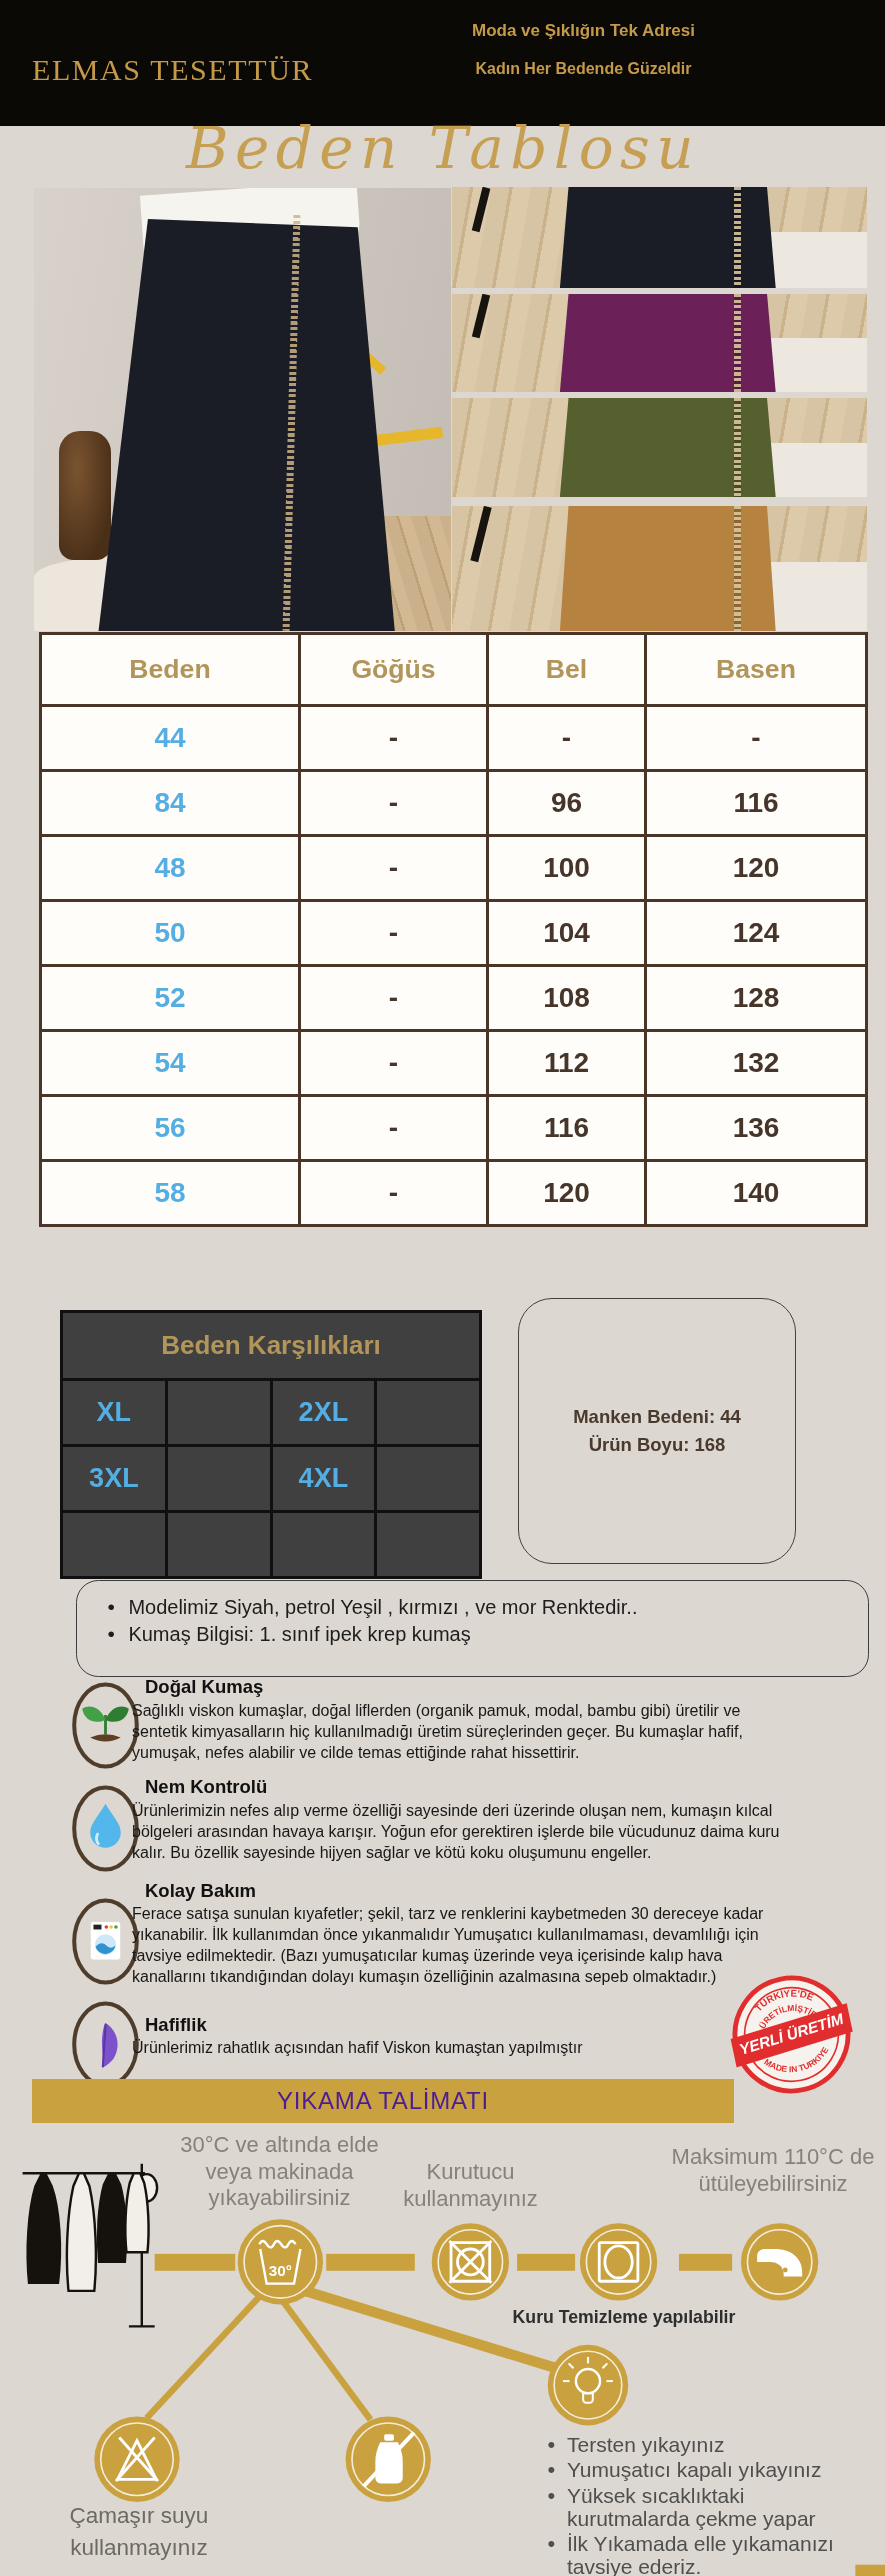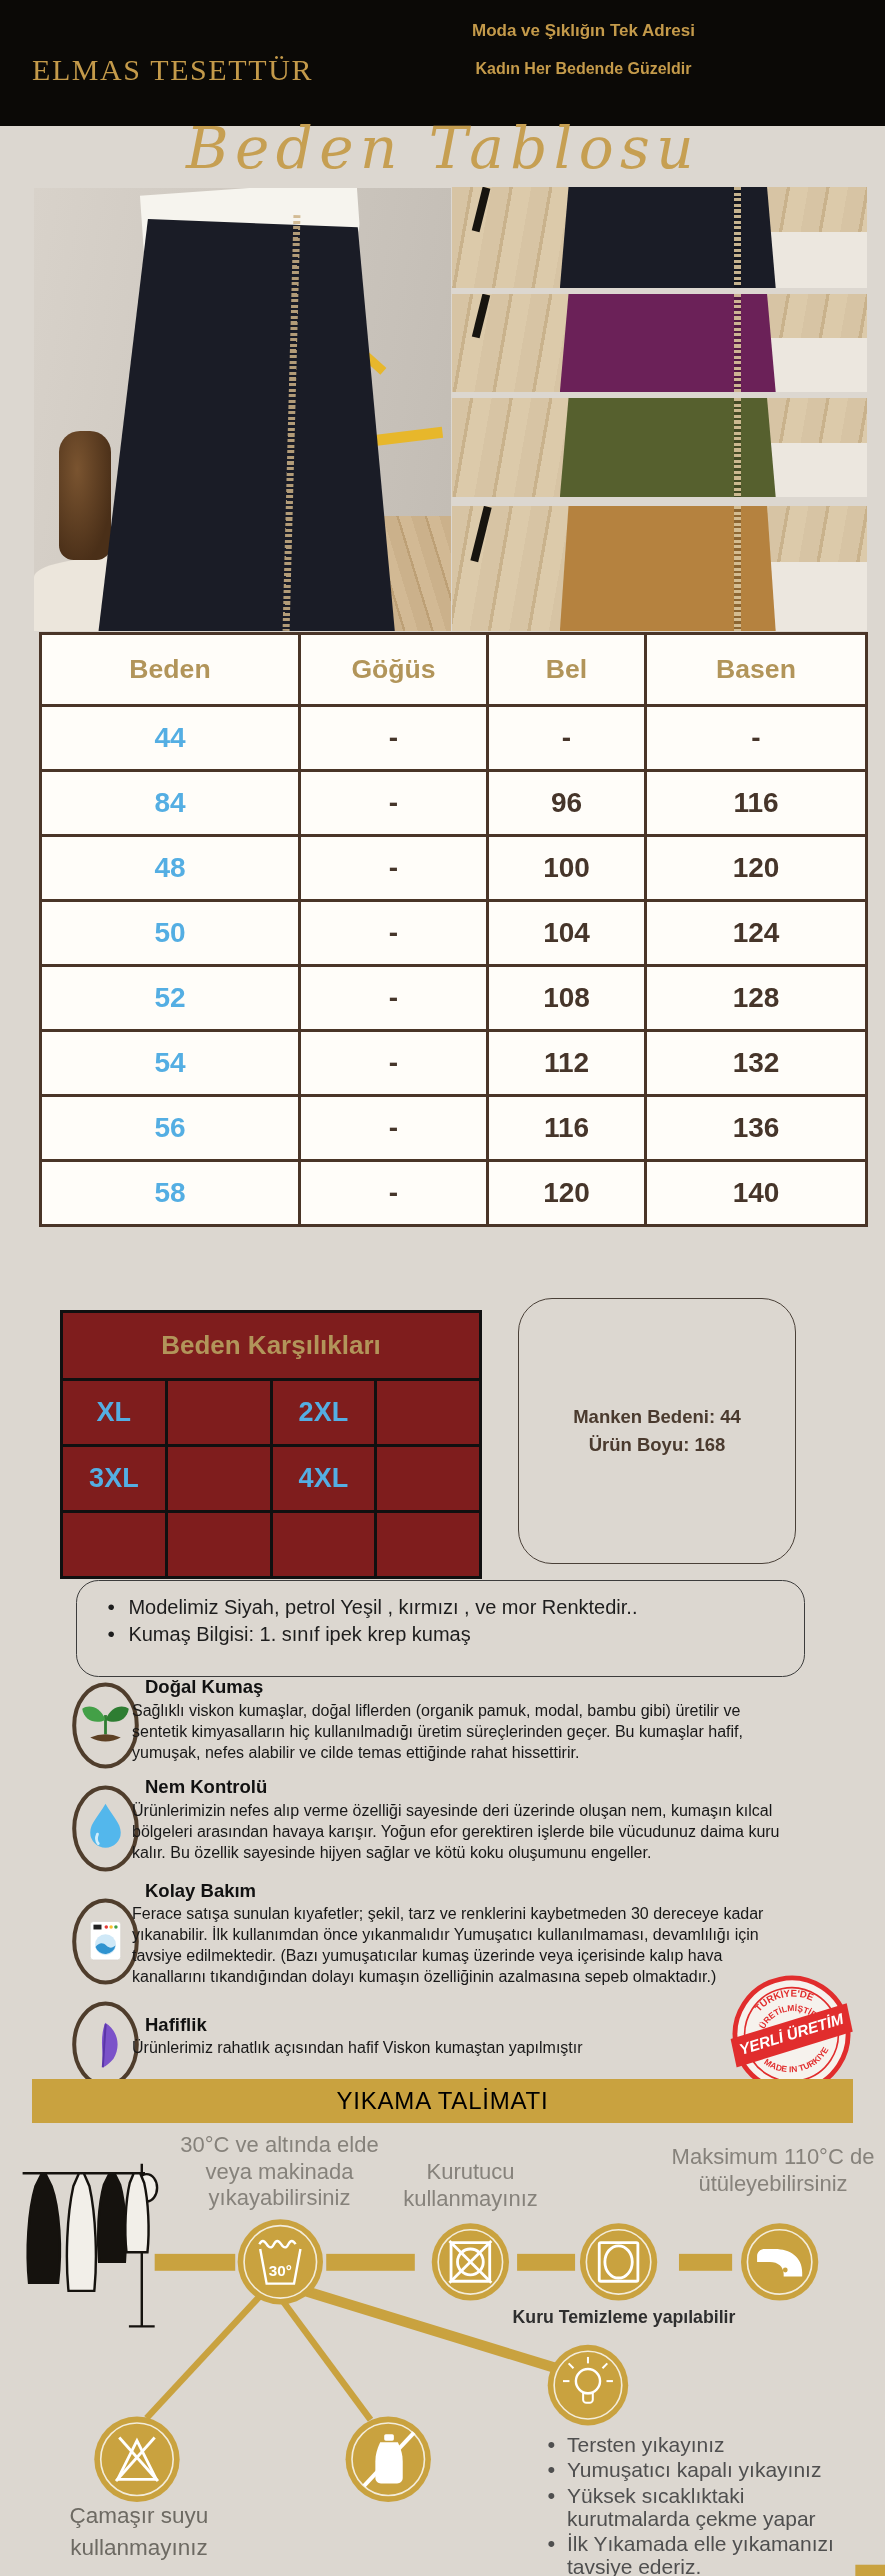--- a/index.html
+++ b/index.html
@@ -53,45 +53,45 @@
   table{border-collapse:collapse;}
   .size-table{position:absolute;left:39px;top:632px;width:826px;table-layout:fixed;}
   .size-table th,.size-table td{border:3.2px solid #4a3528;background:#fffdf9;text-align:center;}
   .size-table th{height:72px;font-size:26.6px;font-weight:600;color:var(--table-gold);}
   .size-table td{height:65px;font-size:28px;font-weight:600;color:var(--brown);}
   .size-table td.sz{color:var(--blue);}
   .c0{width:259px}.c1{width:188px}.c2{width:158px}.c3{width:221px}
 
   
   .eq-table{position:absolute;left:60px;top:1310px;width:422px;table-layout:fixed;}
-  .eq-table th,.eq-table td{border:3.2px solid #101010;background:#7f1d1d;text-align:center;}
+  .eq-table th,.eq-table td{border:3.2px solid #101010;background:#404040;text-align:center;}
   .eq-table th{height:68px;font-size:26px;font-weight:600;color:var(--table-gold);}
   .eq-table td{height:66px;font-size:27px;font-weight:600;color:var(--blue);width:105px;}
 
   
   .model-box{position:absolute;left:518px;top:1298px;width:278px;height:266px;border:1.6px solid #4a4038;border-radius:34px;
         display:flex;flex-direction:column;justify-content:center;align-items:center;gap:5.6px;
         font-size:18.5px;font-weight:600;color:#4a3a2e;}
 
   
-  .notes-box{position:absolute;left:76px;top:1580px;width:729px;height:97px;border:1.6px solid #3c3c3c;border-radius:22.5px;padding:13px 8px 0 45px;}
+  .notes-box{position:absolute;left:76px;top:1580px;width:793px;height:97px;border:1.6px solid #3c3c3c;border-radius:22.5px;padding:13px 8px 0 45px;}
   .notes-box li{list-style:none;position:relative;font-size:20px;color:#1d1d1d;line-height:26.6px;padding-left:6.4px;}
   .notes-box li::before{content:"•";position:absolute;left:-14.5px;font-size:21px;}
 
   
   .feat-icon{position:absolute;left:71px;width:69px;height:89px;}
   .feat-title{position:absolute;left:145px;font-size:18.5px;font-weight:800;color:#111;}
   .feat-text{position:absolute;left:132px;width:667px;font-size:16px;line-height:21px;color:var(--ink);}
 
   
   .stamp{position:absolute;left:731px;top:1974px;width:121px;height:121px;transform:rotate(-12deg);}
 
   
-  .banner{position:absolute;left:32px;top:2079px;width:821px;height:44px;background:var(--gold);
-        display:flex;align-items:center;justify-content:center;font-size:24px;letter-spacing:0.8px;color:#000000;}
+  .banner{position:absolute;left:32px;top:2079px;width:702px;height:44px;background:var(--gold);
+        display:flex;align-items:center;justify-content:center;font-size:24px;letter-spacing:0.8px;color:#4c1d95;}
 
   
   .wlabel{position:absolute;text-align:center;color:#86827b;font-size:22px;line-height:26.6px;}
   .wl-wash{left:171px;top:2132px;width:217px;}
   .wl-nodry{left:378px;top:2159px;width:185px;}
   .wl-iron{left:644px;top:2144px;width:258px;}
   .wl-dry{left:483px;top:2304px;width:282px;font-size:17.7px;font-weight:700;color:#2e2e2e;}
   .wl-bottom{color:#6d6a63;font-size:22.5px;line-height:32px;}
   .wl-bleach{left:31px;top:2500px;width:216px;}
   .wl-soft{left:285px;top:2505px;width:211px;}

